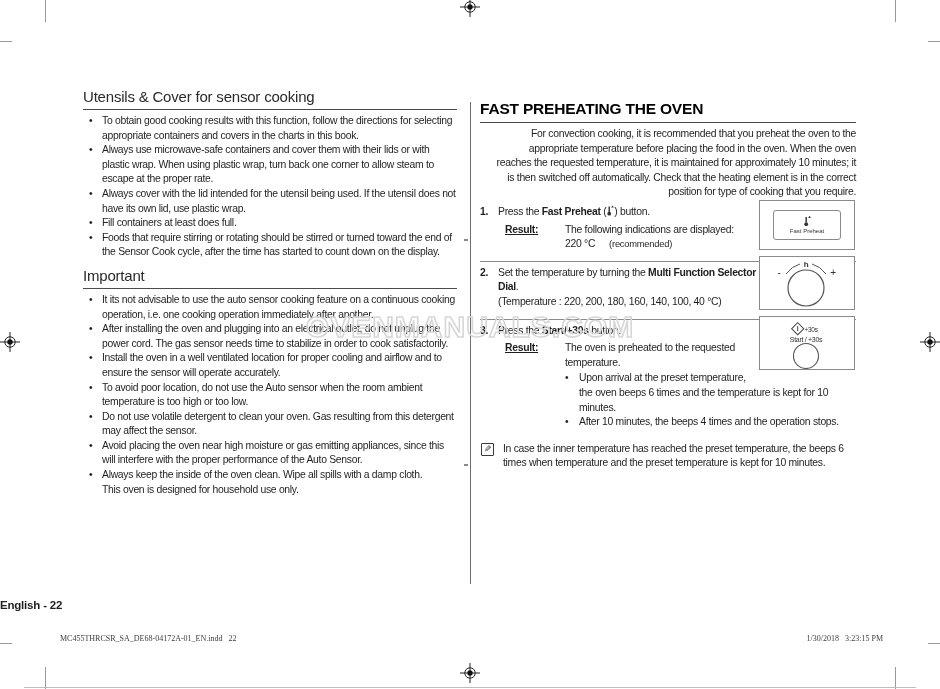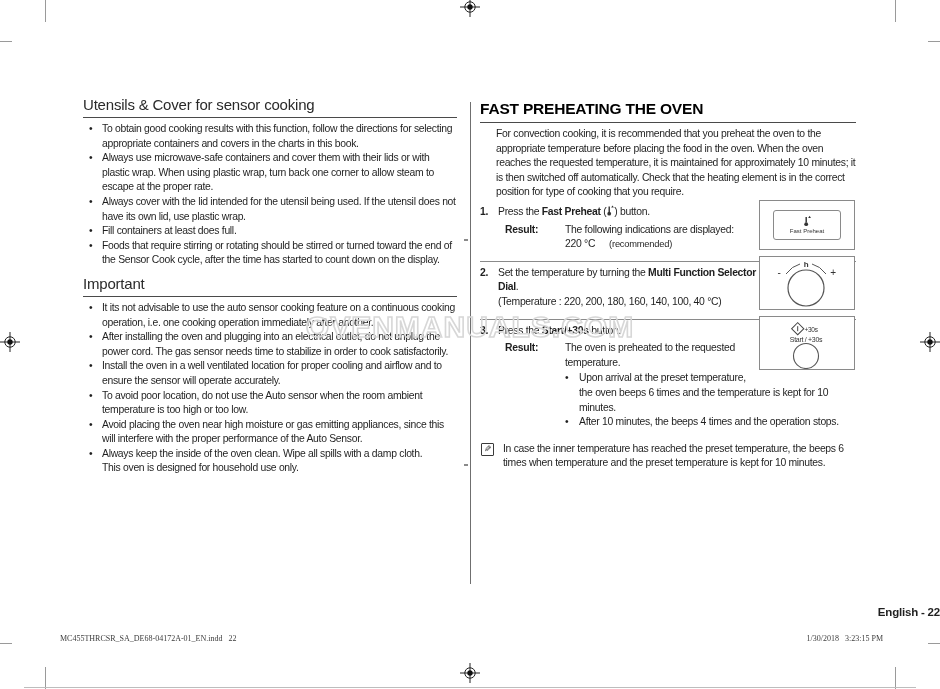--- a/index.html
+++ b/index.html
@@ -15,47 +15,47 @@
   .regmark { position:absolute; width:20px; height:20px; }
   .folddash { position:absolute; width:4px; height:2px; background:#8a8a8a; }
   .bottom-edge { position:absolute; left:24px; right:24px; top:687px; height:1px; background:#bdbdbd; }
   
   .watermark {
     position:absolute; top:320px; left:50%; transform:translateX(-50%);
     font-size:30px; font-weight:bold; letter-spacing:1px; white-space:nowrap;
     color:transparent; -webkit-text-stroke:1.6px #d7d7d7; z-index:6; pointer-events:none;
   }
   
-  .col-left  { position:absolute; left:83px;  top:96px; width:374px; z-index:1; }
+  .col-left  { position:absolute; left:83px;  top:88px; width:374px; z-index:1; }
   .col-right { position:absolute; left:480px; top:100px; width:376px; z-index:1; }
   .divider { position:absolute; left:470px; top:102px; width:1px; height:482px; background:#6f6f6f; }
 
   .sec-title {
     margin:0; font-size:15px; font-weight:400; letter-spacing:-0.2px; color:#2a2a2a;
     line-height:18px; padding-bottom:3px; border-bottom:1px solid #4a4a4a;
   }
   .sec-title.second { margin-top:7px; }
   .main-title {
     margin:0; font-size:15.5px; font-weight:700; letter-spacing:-0.2px; color:#000000;
     line-height:18px; padding-bottom:4px; border-bottom:1px solid #4a4a4a;
   }
   ul.blist { list-style:none; margin:4px 0 0 0; padding:0; }
   ul.blist li { position:relative; padding-left:19px; }
   ul.blist li::before { content:"•"; position:absolute; left:6px; }
   .cont-line { padding-left:19px; }
 
-  .intro { margin:4px 0 0 16px; }
+  .intro { margin:4px 0 0 16px;text-align:right; }
 
   .step { position:relative; margin-top:5px; width:278px; }
   .step.full { width:376px; }
   .step-head { position:relative; padding-left:18px; }
   .step-num { position:absolute; left:0; font-weight:700; }
   .bold { font-weight:700; }
   .result-row { position:relative; padding-left:85px; margin-top:3px; min-height:14.6px; }
-  .result-label { position:absolute; left:25px; font-weight:700; }
+  .result-label { position:absolute; left:25px; font-weight:700; text-decoration:underline; }
   .nowrap { white-space:nowrap; }
   .temp-row { padding-left:85px; white-space:nowrap; }
   .temp-note { font-size:9.3px; margin-left:14px; letter-spacing:-0.2px; }
   .sep { border:none; border-top:1px solid #8a8a8a; margin:9px 0 0 0; }
   .step2 { margin-top:4px; }
   .box-spacer { float:right; width:110px; height:60px; }
   ul.sublist { list-style:none; margin:1px 0 0 0; padding:0; }
   ul.sublist li { position:relative; padding-left:99px; }
   ul.sublist li::before { content:"•"; position:absolute; left:85px; }
 
@@ -71,22 +71,22 @@
   .panel1 { left:759px; top:200px; width:96px; height:50px; }
   .panel2 { left:759px; top:256px; width:96px; height:54px; }
   .panel3 { left:759px; top:316px; width:96px; height:54px; }
   .fp-btn {
     width:68px; height:30px; margin:9px auto 0 auto; border:1px solid #8a8a8a; border-radius:3px;
     display:flex; flex-direction:column; align-items:center; justify-content:center;
   }
   .fp-label { font-size:6px; letter-spacing:0; line-height:7px; margin-top:1px; color:#333; }
 
   
-  .page-number { position:absolute; left:0; right:0; top:598px; text-align:right;
-    font-weight:700; font-size:11.5px; letter-spacing:-0.2px;margin-top:7px; }
+  .page-number { position:absolute; left:0; right:0; top:598px; text-align:left;
+    font-weight:700; font-size:11.5px; letter-spacing:-0.2px; }
   .print-line { position:absolute; top:632px; font-family:"Liberation Serif", serif;
     font-size:8px; letter-spacing:0; color:#3c3c3c; white-space:pre; }
   .print-left { left:60px; }
   .print-right { right:57px;margin-left:48px; }
 </style>
 </head>
 <body>
 
 <div class="page">
 
@@ -140,20 +140,21 @@
         <li><span>Fill containers at least does full.</span></li>
         <li><span>Foods that require stirring or rotating should be stirred or turned toward the end of the Sensor Cook cycle, after the time has started to count down on the display.</span></li>
       </ul>
 
     <h2 class="sec-title second">Important</h2>
     <ul class="blist">
         <li><span>It its not advisable to use the auto sensor cooking feature on a continuous cooking operation, i.e. one cooking operation immediately after another.</span></li>
         <li><span>After installing the oven and plugging into an electrical outlet, do not unplug the power cord. The gas sensor needs time to stabilize in order to cook satisfactorily.</span></li>
         <li><span>Install the oven in a well ventilated location for proper cooling and airflow and to ensure the sensor will operate accurately.</span></li>
         <li><span>To avoid poor location, do not use the Auto sensor when the room ambient temperature is too high or too low.</span></li>
+        <li><span>Do not use volatile detergent to clean your oven. Gas resulting from this detergent may affect the sensor.</span></li>
         <li><span>Avoid placing the oven near high moisture or gas emitting appliances, since this will interfere with the proper performance of the Auto Sensor.</span></li>
         <li><span>Always keep the inside of the oven clean. Wipe all spills with a damp cloth.</span></li>
       </ul>
     <div class="cont-line">This oven is designed for household use only.</div>
   </div>
 
   <div class="col-right">
     <h1 class="main-title">FAST PREHEATING THE OVEN</h1>
     <p class="intro">For convection cooking, it is recommended that you preheat the oven to the appropriate temperature before placing the food in the oven. When the oven reaches the requested temperature, it is maintained for approximately 10 minutes; it is then switched off automatically. Check that the heating element is in the correct position for type of cooking that you require.</p>
 

